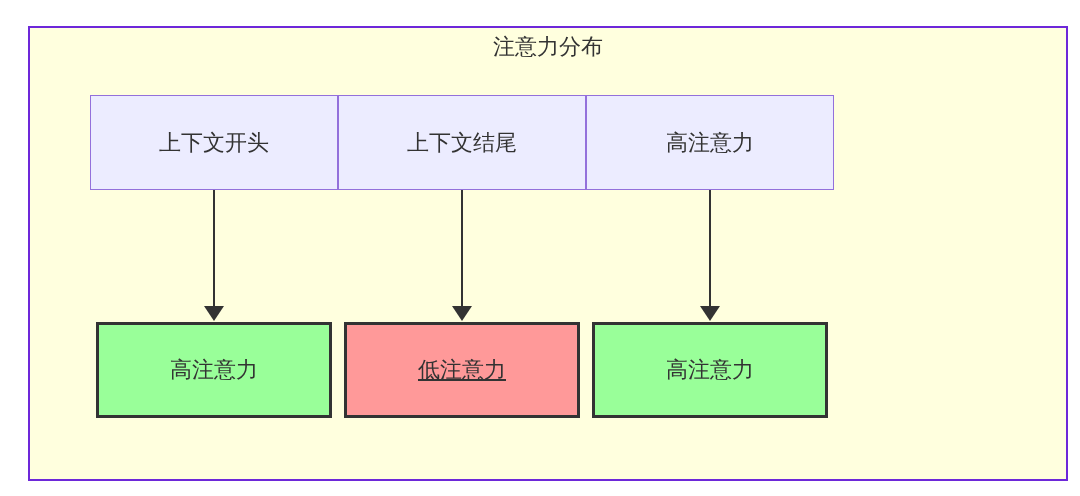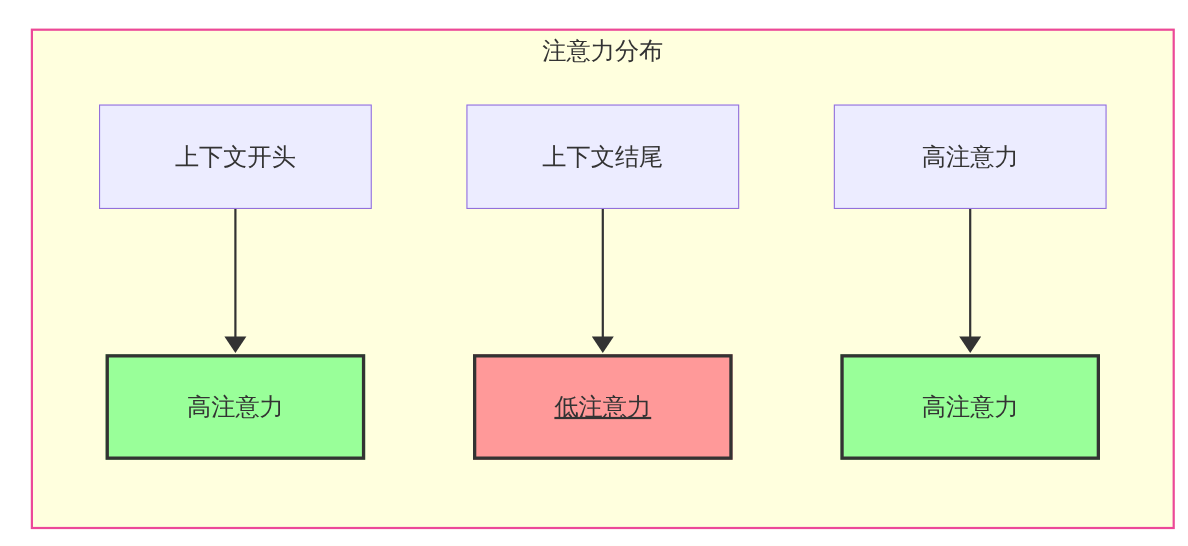--- a/index.html
+++ b/index.html
@@ -12,37 +12,37 @@
     color: #333333;
     overflow: hidden;
   }
   .group {
     position: absolute;
     left: 28px;
     top: 26px;
     width: 1040px;
     height: 455px;
     background: #ffffde;
-    border: 2px solid #ec4899;
+    border: 2px solid #6d28d9;
     box-sizing: border-box;
   }
   .group-title {
     margin-top: 5px;
     text-align: center;
     font-size: 22px;
     line-height: 28px;
     color: #333333;
   }
   .columns {
     position: absolute;
     left: 0;
     top: 67px;
     width: 100%;
     display: flex;
-    justify-content: space-between;
+    justify-content: flex-start;
     padding: 0 60px;
     box-sizing: border-box;
   }
   .flow-col {
     width: 248px;
     display: flex;
     flex-direction: column;
     align-items: center;
   }
   .node {

